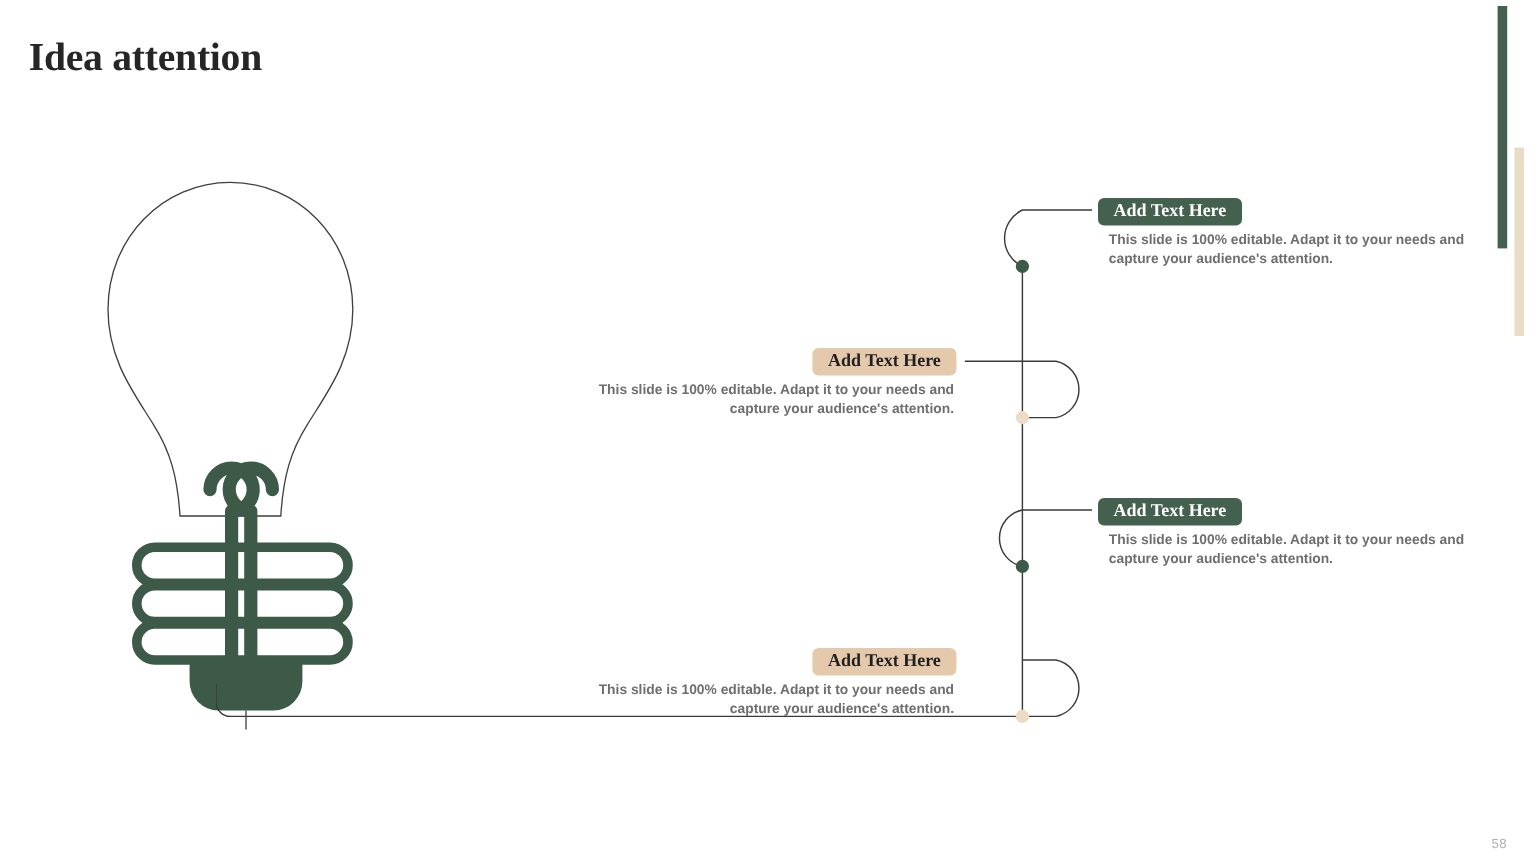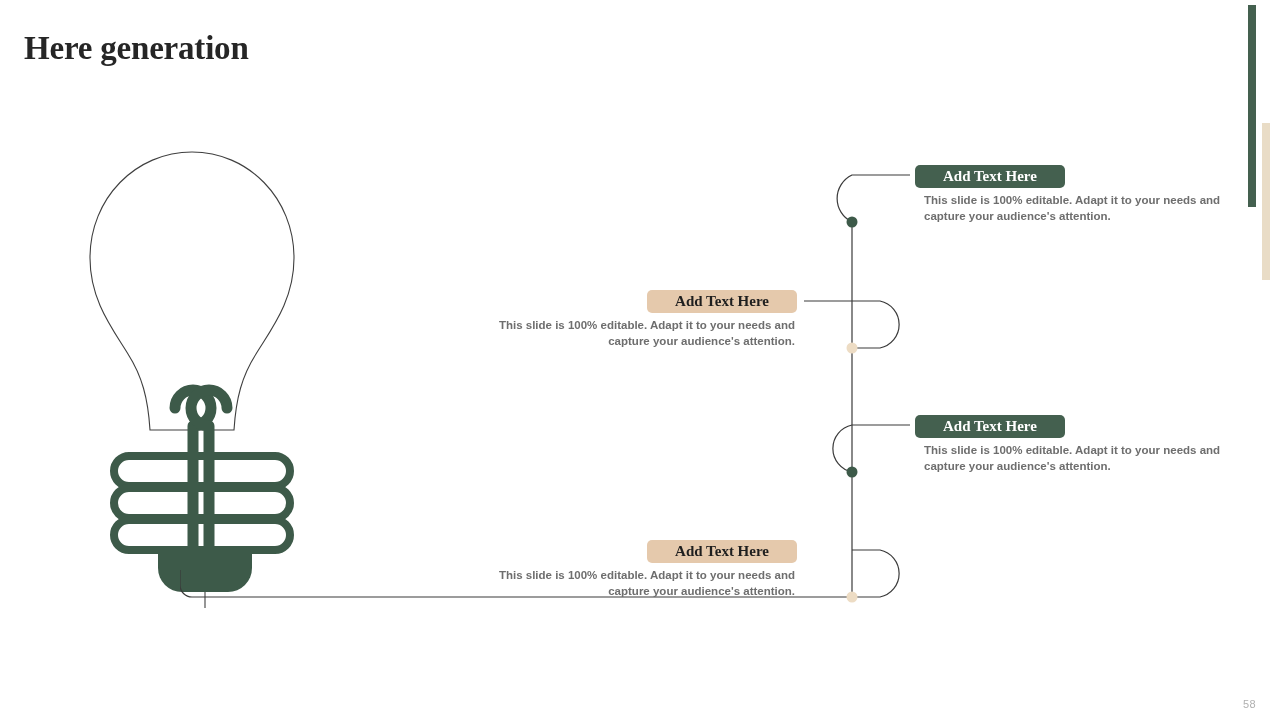--- a/index.html
+++ b/index.html
@@ -82,21 +82,21 @@
   .callout {
     position: absolute;
   }
   .callout-pill {
     display: inline-block;
     font-family: "Liberation Serif", serif;
     font-weight: bold;
     font-size: 15px;
     line-height: 23px;
     height: 23px;
-    padding: 0 28px;
+    padding: 0 13px;
     border-radius: 5px;
     box-sizing: content-box;
     white-space: nowrap;
   }
   .callout-body {
     font-family: "Liberation Sans", sans-serif;
     font-size: 11.5px;
     line-height: 15.5px;
     color: #6E6E6E;
     margin-top: 5px;
@@ -130,21 +130,21 @@
   #callout-1 { left: 915px; top: 165px; width: 310px; }
   #callout-2 { left: 487px; top: 290px; width: 310px; }
   #callout-3 { left: 915px; top: 415px; width: 312px; }
   #callout-4 { left: 487px; top: 540px; width: 310px; }
 </style>
 </head>
 <body>
 
 <div id="slide">
 
-  <div id="page-title">Here generation</div>
+  <div id="page-title">Idea attention</div>
 
   <svg id="bulb-icon" viewBox="0 0 310 470">
 
     <path d="M 152 12
              C 96 12, 50 58, 50 118
              C 50 160, 72 188, 88 214
              C 102 236, 108 258, 110 290
              L 194 290
              C 196 258, 202 236, 216 214
              C 232 188, 254 160, 254 118

